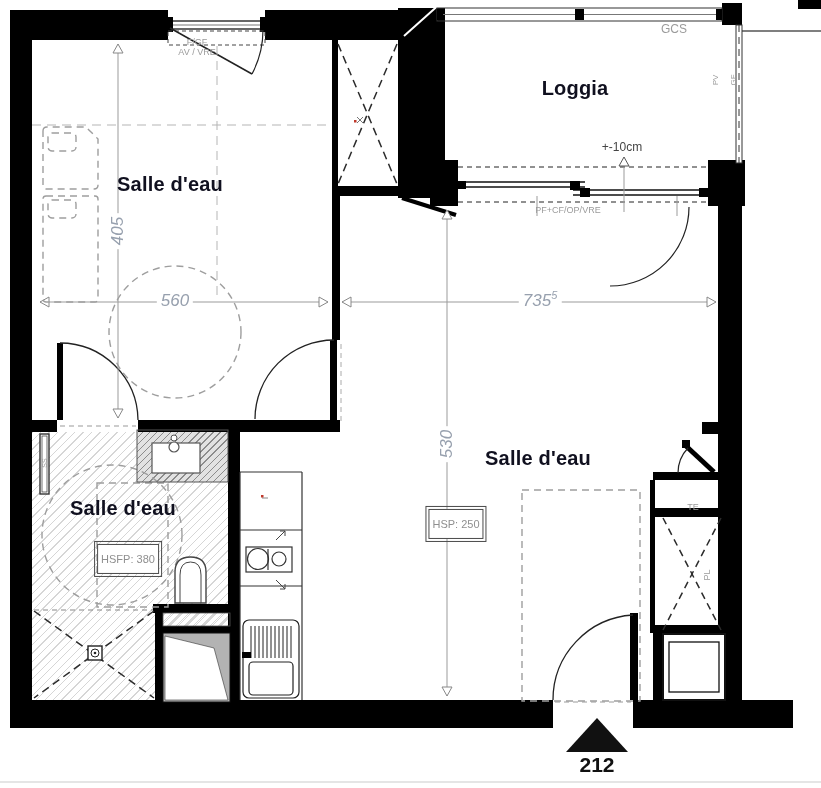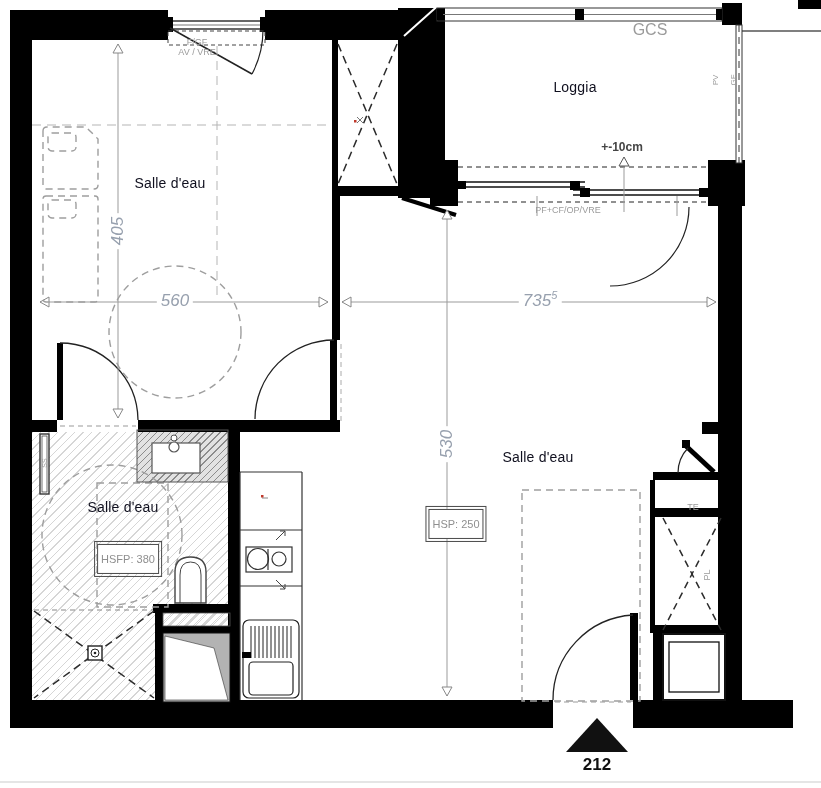--- a/index.html
+++ b/index.html
@@ -4,28 +4,28 @@
 <style>
   html,body{margin:0;padding:0;background:#fff;}
   #stage{position:relative;width:821px;height:788px;background:#fff;overflow:hidden;
          font-family:"Liberation Sans",sans-serif;}
   .hatch{position:absolute;z-index:1;}
   .hatch-light{background:repeating-linear-gradient(135deg, rgba(0,0,0,0.16) 0 1px, transparent 1px 6px);}
   .hatch-dark{background-color:#e2e2e2;background-image:repeating-linear-gradient(135deg, rgba(0,0,0,0.38) 0 1px, transparent 1px 5px);}
   svg.plan{position:absolute;left:0;top:0;z-index:2;}
   .lbl{position:absolute;z-index:3;transform:translate(-50%,-50%);white-space:nowrap;
        color:#9b9b9b;font-size:9px;line-height:1.1;}
-  .room{font-weight:normal;font-size:14px;color:#10101f;letter-spacing:0.2px;}
+  .room{font-weight:bold;font-size:20px;color:#10101f;letter-spacing:0.2px;}
   .dim{font-style:italic;font-size:17px;color:#97a0ae;background:#fff;padding:0 4px;}
   .dim sup{font-size:11px;}
   .rot{transform:translate(-50%,-50%) rotate(-90deg);}
   .box{font-size:11px;color:#8f8f8f;background:#fff;border:1px solid #4a4a4a;outline:1px solid #4a4a4a;outline-offset:2px;padding:8px 3px;}
-  .lvl{font-size:12px;color:#454545;font-weight:bold;}
+  .lvl{font-size:12px;color:#454545;font-weight:normal;}
   .tiny{font-size:8px;}
-  .unit{font-weight:bold;font-size:17px;color:#111;}
+  .unit{font-weight:bold;font-size:21px;color:#111;}
 </style>
 </head>
 <body>
 
 <div id="stage">
 
   <div class="hatch hatch-light" style="left:32px;top:432px;width:196px;height:270px;"></div>
   <div class="hatch hatch-dark" style="left:137px;top:430px;width:91px;height:52px;"></div>
   <div class="hatch hatch-light" style="left:163px;top:613px;width:67px;height:13px;"></div>
 
@@ -249,21 +249,21 @@
   <div class="lbl dim" style="left:175px;top:301px">560</div>
   <div class="lbl dim" style="left:540px;top:300px"><span>735</span><sup>5</sup></div>
   <div class="lbl dim rot" style="left:118px;top:231px">405</div>
   <div class="lbl dim rot" style="left:447px;top:444px">530</div>
 
   <div class="lbl box" style="left:456px;top:524px">HSP: 250</div>
   <div class="lbl box" style="left:128px;top:559px">HSFP: 380</div>
 
   <div class="lbl lvl" style="left:622px;top:148px">+-10cm</div>
   <div class="lbl" style="left:568px;top:211px">PF+CF/OP/VRE</div>
-  <div class="lbl" style="left:650px;top:30px;font-size:16px">GCS</div>
+  <div class="lbl" style="left:674px;top:30px;font-size:12px">GCS</div>
   <div class="lbl" style="left:197px;top:43px">F/GF</div>
   <div class="lbl" style="left:197px;top:53px">AV / VRE</div>
 
   <div class="lbl" style="left:693px;top:508px">TE</div>
   <div class="lbl rot" style="left:708px;top:575px">PL</div>
   <div class="lbl rot tiny" style="left:716px;top:80px">PV</div>
   <div class="lbl rot tiny" style="left:734px;top:80px">GF</div>
   <div class="lbl rot tiny" style="left:45px;top:463px;font-size:7px">SS</div>
 
   <div class="lbl unit" style="left:597px;top:765px">212</div>

